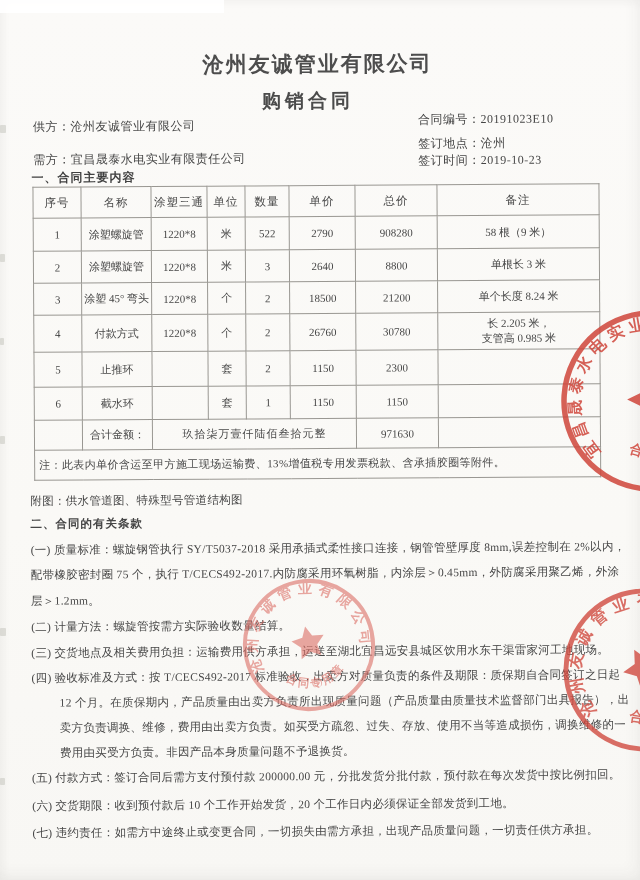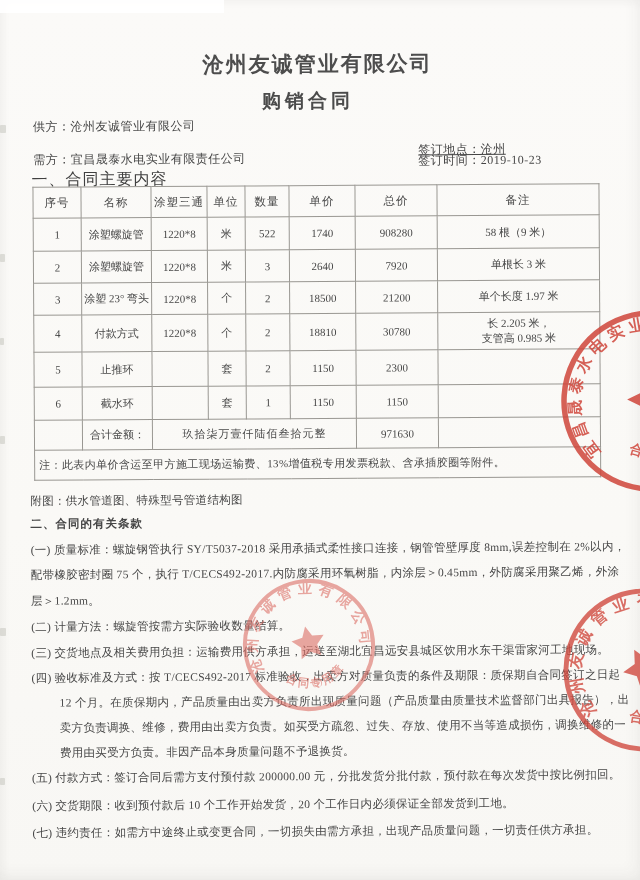--- a/index.html
+++ b/index.html
@@ -18,21 +18,21 @@
   .sheet{ position:absolute; inset:0; transform:rotate(-0.35deg); }
   .doc-title{
     position:absolute; top:50px; left:0; width:640px; text-align:center;
     font-size:21px; font-weight:bold; letter-spacing:2px; color:#4d4d4d;
   }
   .doc-subtitle{
     position:absolute; top:88px; left:0; width:620px; text-align:center;
     font-size:19px; font-weight:bold; letter-spacing:4px; color:#4b4b4b;
   }
   .meta-line{ position:absolute; font-size:12px; color:#454545; letter-spacing:.5px; white-space:nowrap; }
-  .sec-heading{ position:absolute; font-size:16px; font-weight:normal; color:#404040; letter-spacing:1px; }
+  .sec-heading{ position:absolute; font-size:12px; font-weight:bold; color:#404040; letter-spacing:1px; }
   table.items{
     position:absolute; left:34px; top:185px; width:566px;
     border-collapse:collapse; table-layout:fixed;
     font-size:11px; color:#474747;
   }
   table.items td, table.items th{
     border:1px solid #999792; text-align:center; vertical-align:middle;
     padding:1px 2px; font-weight:normal; overflow:hidden;
   }
   table.items th{ font-size:11.5px; letter-spacing:1px; }
@@ -56,21 +56,22 @@
   <div class="artifact" style="left:0;top:628px;width:6px;height:8px;"></div>
   <div class="artifact" style="left:0;top:778px;width:5px;height:7px;"></div>
 
   <div class="sheet">
 
     <div class="doc-title">沧州友诚管业有限公司</div>
     <div class="doc-subtitle">购销合同</div>
 
     <div class="meta-line" style="left:35px;top:117px;">供方：沧州友诚管业有限公司</div>
     <div class="meta-line" style="left:35px;top:150px;">需方：宜昌晟泰水电实业有限责任公司</div>
-    <div class="meta-line" style="left:420px;top:142px;text-decoration:underline;">签订地点：沧州</div>
+    <div class="meta-line" style="left:420px;top:112px;">合同编号：20191023E10</div>
+    <div class="meta-line" style="left:420px;top:136px;">签订地点：沧州</div>
     <div class="meta-line" style="left:420px;top:153px;font-family:Liberation Serif, serif;">签订时间：2019-10-23</div>
 
     <div class="sec-heading" style="left:33px;top:168px;">一、合同主要内容</div>
 
     <table class="items">
       <colgroup>
         <col style="width:48px">
           <col style="width:70px">
           <col style="width:56px">
           <col style="width:38px">
@@ -89,51 +90,51 @@
         <th>单价</th>
         <th>总价</th>
         <th>备注</th>
       </tr>
       <tr style="height:33px">
         <td>1</td>
         <td>涂塑螺旋管</td>
         <td>1220*8</td>
         <td>米</td>
         <td>522</td>
-        <td>1740</td>
+        <td>2790</td>
         <td>908280</td>
         <td>58 根（9 米）</td>
       </tr>
       <tr style="height:32px">
         <td>2</td>
         <td>涂塑螺旋管</td>
         <td>1220*8</td>
         <td>米</td>
         <td>3</td>
         <td>2640</td>
-        <td>7920</td>
+        <td>8800</td>
         <td>单根长 3 米</td>
       </tr>
       <tr style="height:32px">
         <td>3</td>
-        <td>涂塑 23° 弯头</td>
+        <td>涂塑 45° 弯头</td>
         <td>1220*8</td>
         <td>个</td>
         <td>2</td>
         <td>18500</td>
         <td>21200</td>
-        <td>单个长度 1.97 米</td>
+        <td>单个长度 8.24 米</td>
       </tr>
       <tr style="height:37px">
         <td>4</td>
         <td>付款方式</td>
         <td>1220*8</td>
         <td>个</td>
         <td>2</td>
-        <td>18810</td>
+        <td>26760</td>
         <td>30780</td>
         <td class="pre">长 2.205 米，
 支管高 0.985 米</td>
       </tr>
       <tr style="height:35px">
         <td>5</td>
         <td>止推环</td>
         <td></td>
         <td>套</td>
         <td>2</td>

